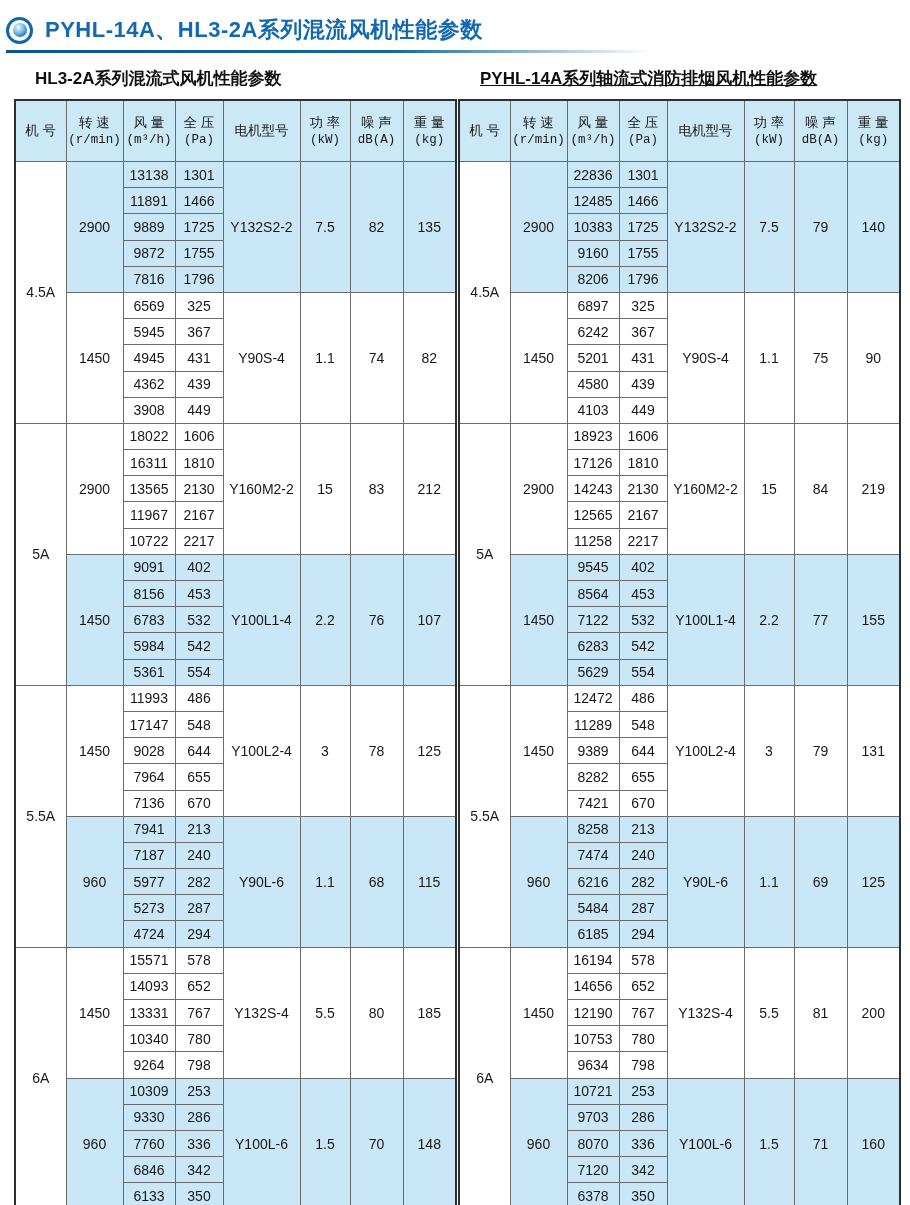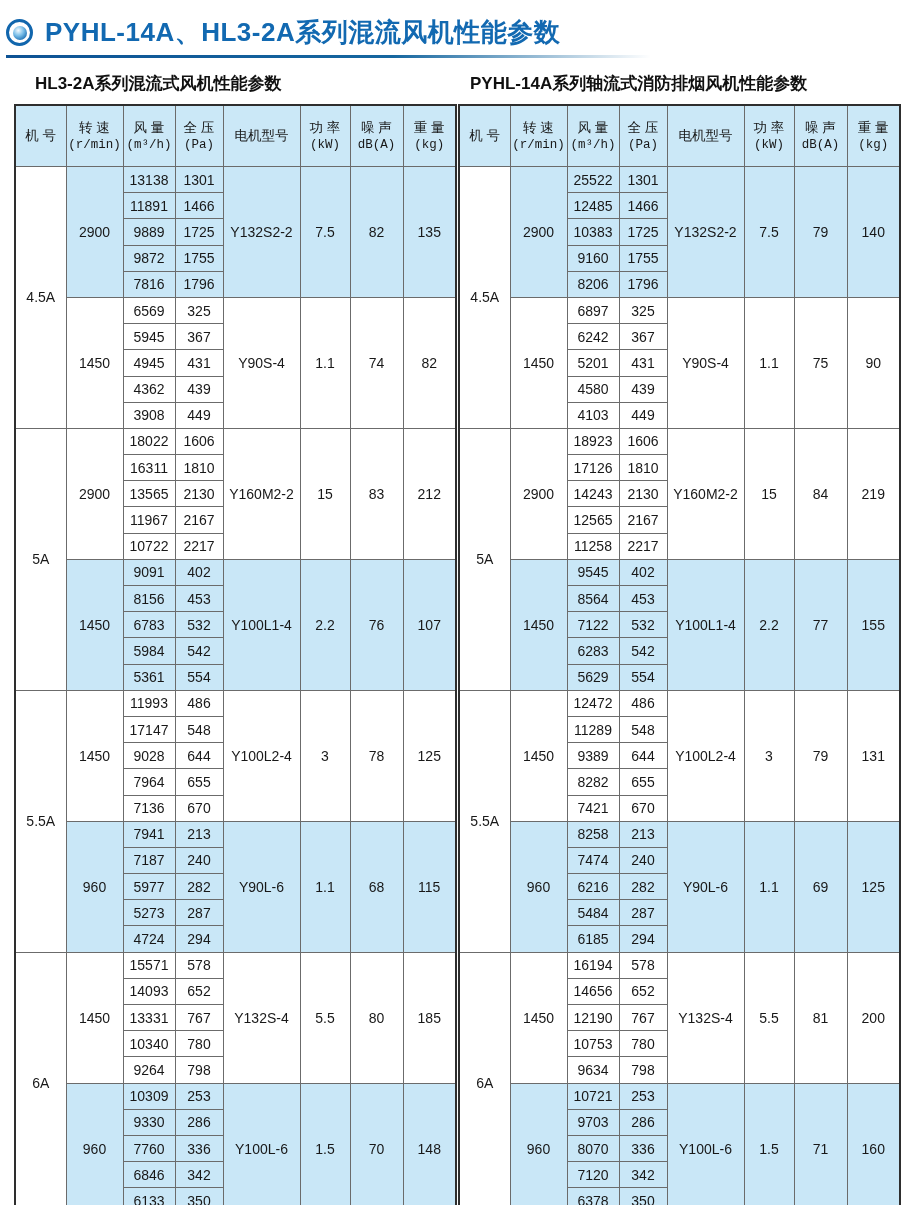--- a/index.html
+++ b/index.html
@@ -14,31 +14,31 @@
   .header-bar{display:flex;align-items:center;gap:12px;padding:15px 0 0 6px;}
   .title-icon{
     width:27px;height:27px;border-radius:50%;box-sizing:border-box;
     border:3px solid #1166ad;background:#fff;
     display:flex;align-items:center;justify-content:center;flex:0 0 auto;
   }
   .title-icon-core{
     width:14px;height:14px;border-radius:50%;
     background:radial-gradient(circle at 38% 32%, #f2f9fe 0%, #7cc0e9 40%, #1166ad 85%);
   }
-  .page-title{margin:0;font-size:26px;font-weight:bold;color:#1269b1;letter-spacing:0.5px;}
+  .page-title{margin:0;font-size:22px;font-weight:bold;color:#1269b1;letter-spacing:0.5px;}
   .title-underline{
     height:3px;width:645px;margin:5px 0 0 6px;
     background:linear-gradient(to right,#0d5294 0%,#15669f 60%,rgba(180,214,238,0) 100%);
   }
 
   
   .tables-row{display:flex;margin:14px 0 0 14px;gap:3px;}
   .table-block{width:441px;}
   .table-subtitle{margin:0 0 9px 21px;font-size:17px;font-weight:bold;color:#101010;}
-  .table-block.right .table-subtitle{margin-left:12px;}
+  .table-block.right .table-subtitle{margin-left:22px;text-decoration:underline;}
 
   table.spec-table{
     border-collapse:collapse;table-layout:fixed;width:441px;
     border:2px solid #2e2e2e;
   }
   .spec-table th,.spec-table td{
     border:1px solid #6b6b6b;text-align:center;vertical-align:middle;padding:0;
     overflow:hidden;white-space:nowrap;
   }
   .spec-table thead th{
@@ -362,21 +362,21 @@
               <th>
                 <div class="h-label">重 量</div>
                 <div class="h-sub">(kg)</div>
               </th>
             </tr>
           </thead>
           <tbody>
             <tr>
               <td rowspan="10">4.5A</td>
               <td rowspan="5" class="hl">2900</td>
-              <td class="hl">25522</td>
+              <td class="hl">22836</td>
               <td class="hl">1301</td>
               <td rowspan="5" class="hl">Y132S2-2</td>
               <td rowspan="5" class="hl">7.5</td>
               <td rowspan="5" class="hl">79</td>
               <td rowspan="5" class="hl">140</td>
             </tr>
             <tr>
               <td class="hl">12485</td>
               <td class="hl">1466</td>
             </tr>

